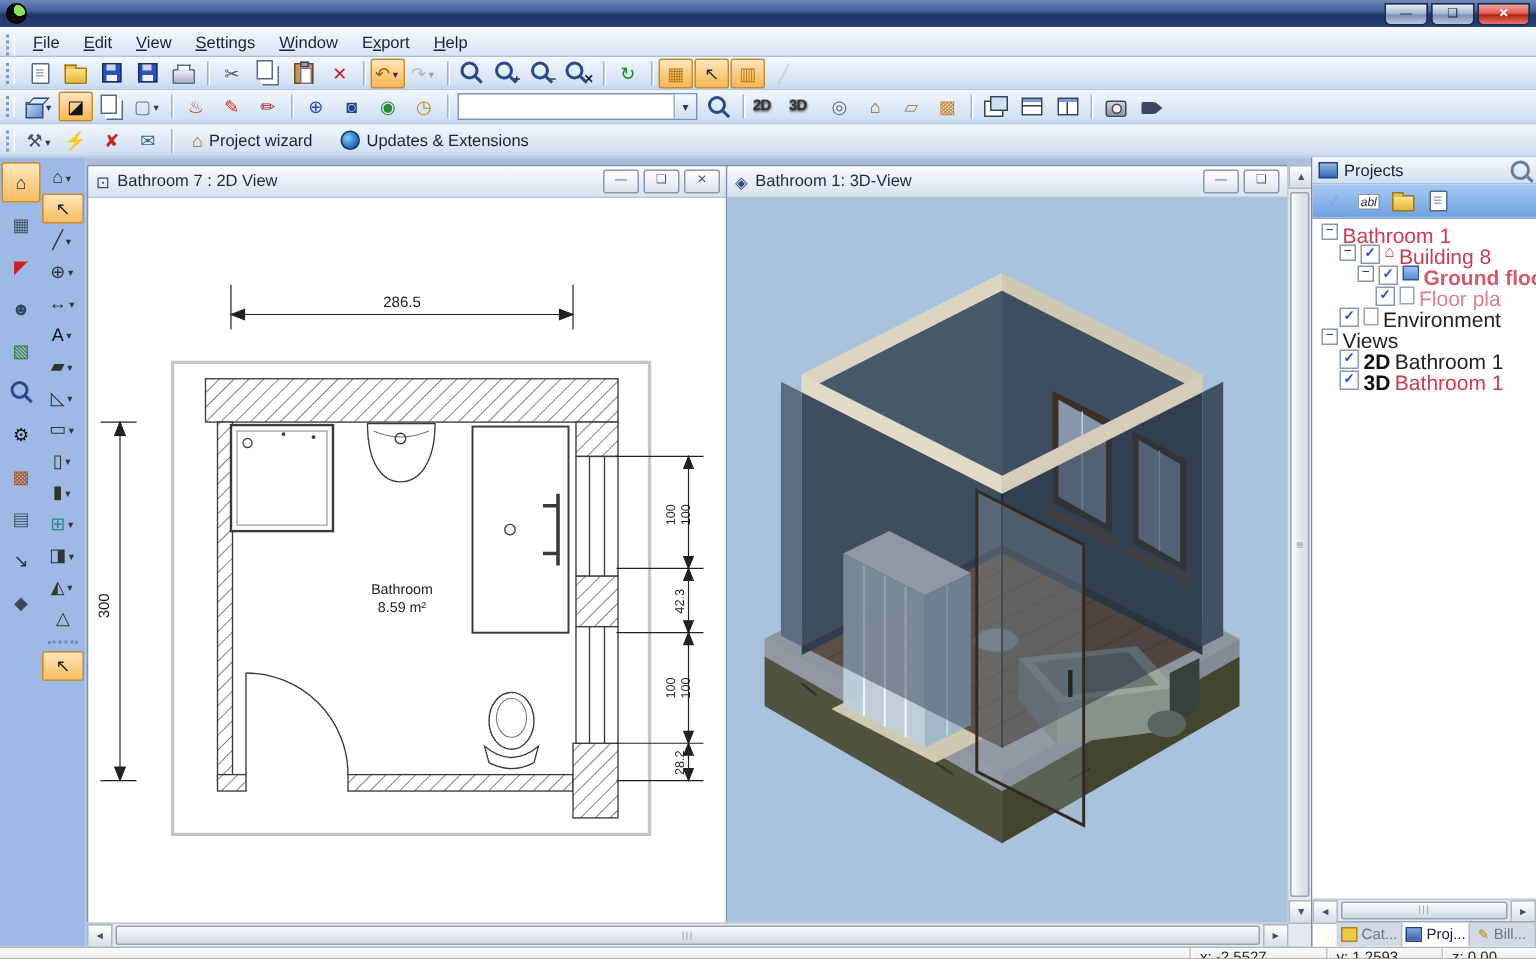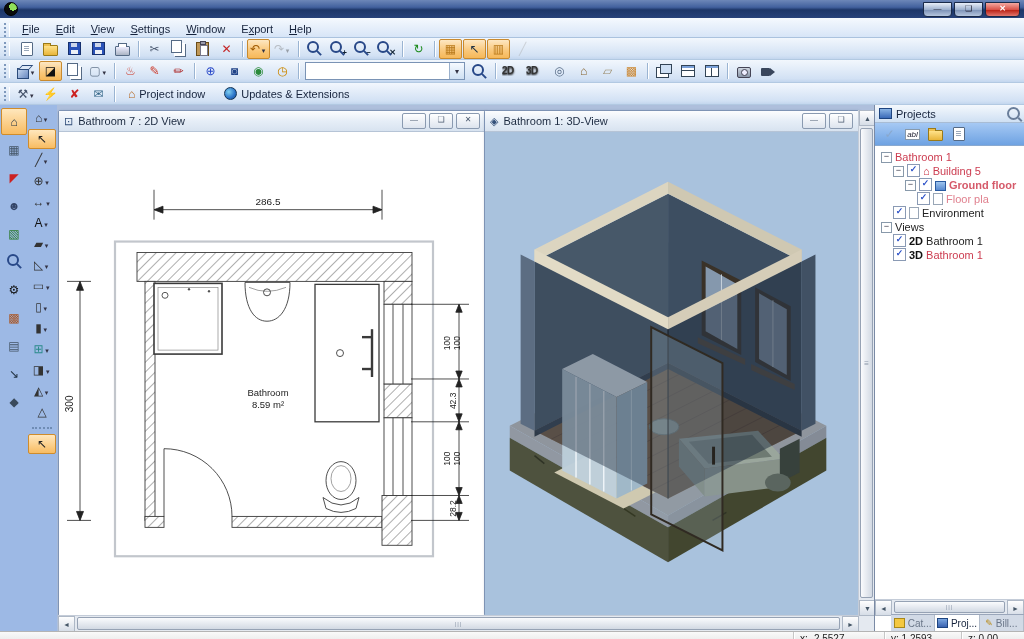--- a/index.html
+++ b/index.html
@@ -121,21 +121,21 @@
   .rpanel{width:149px;border-left:1px solid #7a8aa5;display:flex;flex-direction:column;background:#fff;flex:none;}
   .rphead{height:17px;background:linear-gradient(#f4f8fd,#cfe0f3);border-bottom:1px solid #a8bcd4;
     display:flex;align-items:center;gap:4px;padding:0 4px;color:#16233c;flex:none;}
   .rpico{width:11px;height:9px;background:linear-gradient(#8ab4e4,#3a6ab8);border:1px solid #1d4480;flex:none;}
   .rpopt{margin-left:auto;width:9px;height:9px;border:2px solid #6a7e9a;border-radius:50%;position:relative;flex:none;}
   .rpopt::after{content:"";position:absolute;width:2px;height:5px;background:#6a7e9a;transform:rotate(-45deg);right:-3px;bottom:-4px;}
   .rptools{height:22px;background:linear-gradient(#a6c9f4,#6ea2e2);border-bottom:1px solid #89a9d0;
     display:flex;align-items:center;gap:4px;padding:0 5px;flex:none;}
   .rptools .rpbtn{height:17px;min-width:17px;display:inline-flex;align-items:center;justify-content:center;border:1px solid transparent;border-radius:2px;}
   .rtree{flex:1;overflow:hidden;padding:3px 0 0 4px;background:#fff;}
-  .trow{height:14px;display:flex;align-items:flex-end;gap:3px;white-space:nowrap;font-size:11px;}
+  .trow{height:14px;display:flex;align-items:flex-start;gap:3px;white-space:nowrap;font-size:14px;}
   .texp{width:9px;height:9px;border:1px solid #8899aa;background:#fff;font-size:9px;line-height:7px;text-align:center;color:#334;flex:none;}
   .texp::after{content:"−";}
   .tchk{width:11px;height:11px;border:1px solid #8a9ab4;background:#fff;flex:none;font-size:9px;line-height:9px;text-align:center;color:#2a50c8;font-weight:bold;}
   .tchk::after{content:"✓";}
   .tico-building{color:#cc3344;font-size:11px;line-height:1;}
   .tico-building::after{content:"⌂";}
   .tico-layers{width:9px;height:8px;background:linear-gradient(#9ec4ee,#5a8ad0);border:1px solid #2a5aa0;flex:none;}
   .tico-page{width:8px;height:10px;background:#fff;border:1px solid #99a6b6;flex:none;}
   .tprefix{font-weight:bold;color:#111;}
   .rpscroll{height:14px;border-top:1px solid #c4ccd8;background:#e4e9f0;display:flex;flex:none;}
@@ -348,21 +348,21 @@
       </span>
       <span class="tbtn">
         <span class="ticon" style="color: rgb(204, 34, 34);">✘</span>
       </span>
       <span class="tbtn">
         <span class="ticon" style="color: rgb(51, 102, 136);">✉</span>
       </span>
       <span class="tsep"></span>
       <span class="tlabelbtn">
         <span class="ticon wizico">⌂</span>
-        <span>Project indow</span>
+        <span>Project wizard</span>
       </span>
       <span class="tlabelbtn">
         <span class="globeico"></span>
         <span>Updates &amp; Extensions</span>
       </span>
     </div>
 
   <div class="main">
 
     <div class="palette">
@@ -699,21 +699,21 @@
         </div>
       <div class="rtree" id="rtree">
           <div class="trow" style="padding-left: 2px;">
             <span class="texp"></span>
             <span class="tlabel" style="color: rgb(204, 60, 80);">Bathroom 1</span>
           </div>
           <div class="trow" style="padding-left: 14px;">
             <span class="texp"></span>
             <span class="tchk"></span>
             <span class="tico-building"></span>
-            <span class="tlabel" style="color: rgb(204, 60, 80);">Building 5</span>
+            <span class="tlabel" style="color: rgb(204, 60, 80);">Building 8</span>
           </div>
           <div class="trow" style="padding-left: 26px;">
             <span class="texp"></span>
             <span class="tchk"></span>
             <span class="tico-layers"></span>
             <span class="tlabel" style="color: rgb(213, 90, 106); font-weight: bold;">Ground floor</span>
           </div>
           <div class="trow" style="padding-left: 38px;">
             <span class="tchk"></span>
             <span class="tico-page"></span>

